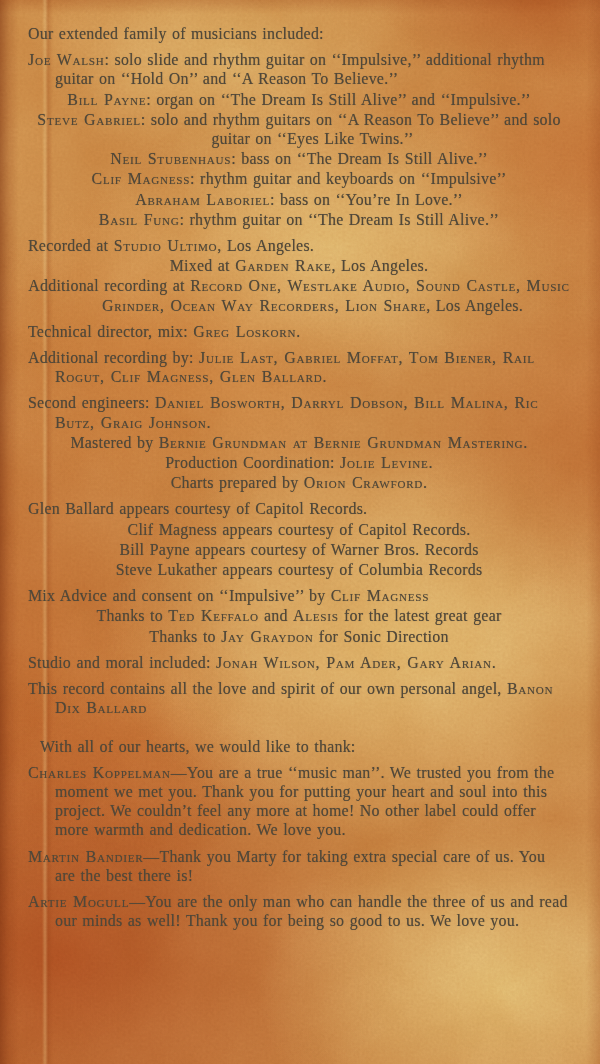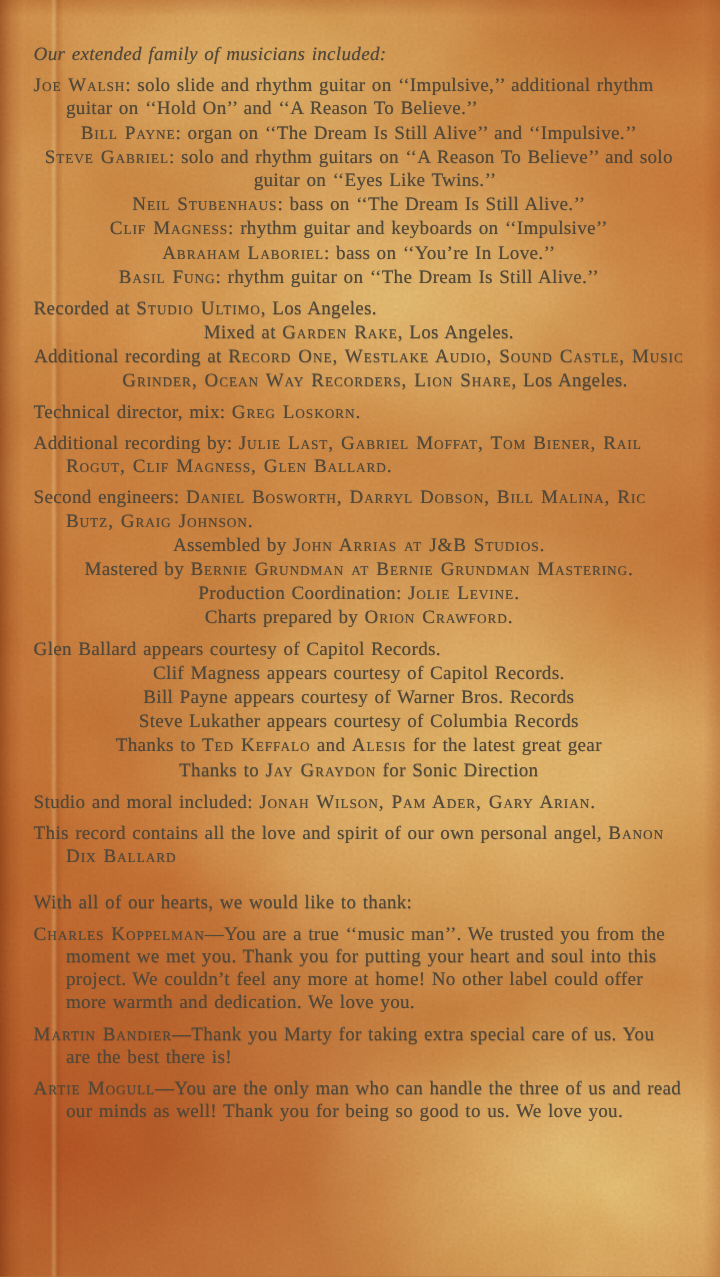--- a/index.html
+++ b/index.html
@@ -44,24 +44,24 @@
     line-height: 19.2px;
     letter-spacing: 0.3px;
     word-spacing: 1.1px;
     text-shadow: 0.2px 0.2px 0.7px rgba(72,62,46,0.55);
   }
   .para {
     margin: 0;
     padding-left: 27px;
     text-indent: -27px;
   }
-  .s-first   { margin-top: 12px; font-style: italic; }
+  .s-first   { margin-top: 0; }
   .s-tight   { margin-top: 1px; text-align: center; }
   .s-section { margin-top: 7px; }
-  .s-large   { margin-top: 19px; }
+  .s-large   { margin-top: 19px; margin-left: 12px; }
   .sc {
     font-variant: small-caps;
     letter-spacing: 0.8px;
   }
 </style>
 </head>
 <body>
 
 <div class="page">
   <div class="content" id="credits-content">
@@ -72,28 +72,28 @@
       <p class="para s-tight"><span class="sc">Neil Stubenhaus</span><span class="rg">: bass on ‘‘The Dream Is Still Alive.’’</span></p>
       <p class="para s-tight"><span class="sc">Clif Magness</span><span class="rg">: rhythm guitar and keyboards on ‘‘Impulsive’’</span></p>
       <p class="para s-tight"><span class="sc">Abraham Laboriel</span><span class="rg">: bass on ‘‘You’re In Love.’’</span></p>
       <p class="para s-tight"><span class="sc">Basil Fung</span><span class="rg">: rhythm guitar on ‘‘The Dream Is Still Alive.’’</span></p>
       <p class="para s-section"><span class="rg">Recorded at </span><span class="sc">Studio Ultimo</span><span class="rg">, Los Angeles.</span></p>
       <p class="para s-tight"><span class="rg">Mixed at </span><span class="sc">Garden Rake</span><span class="rg">, Los Angeles.</span></p>
       <p class="para s-tight"><span class="rg">Additional recording at </span><span class="sc">Record One, Westlake Audio, Sound Castle, Music Grinder, Ocean Way Recorders, Lion Share</span><span class="rg">, Los Angeles.</span></p>
       <p class="para s-section"><span class="rg">Technical director, mix: </span><span class="sc">Greg Loskorn</span><span class="rg">.</span></p>
       <p class="para s-section"><span class="rg">Additional recording by: </span><span class="sc">Julie Last, Gabriel Moffat, Tom Biener, Rail Rogut, Clif Magness, Glen Ballard</span><span class="rg">.</span></p>
       <p class="para s-section"><span class="rg">Second engineers: </span><span class="sc">Daniel Bosworth, Darryl Dobson, Bill Malina, Ric Butz, Graig Johnson</span><span class="rg">.</span></p>
-      <p class="para s-tight"><span class="rg">Assembled by </span><span class="sc">John Arrias at J&amp;B Studios</span><span class="rg">.</span></p>
       <p class="para s-tight"><span class="rg">Mastered by </span><span class="sc">Bernie Grundman at Bernie Grundman Mastering</span><span class="rg">.</span></p>
       <p class="para s-tight"><span class="rg">Production Coordination: </span><span class="sc">Jolie Levine</span><span class="rg">.</span></p>
       <p class="para s-tight"><span class="rg">Charts prepared by </span><span class="sc">Orion Crawford</span><span class="rg">.</span></p>
       <p class="para s-section"><span class="rg">Glen Ballard appears courtesy of Capitol Records.</span></p>
       <p class="para s-tight"><span class="rg">Clif Magness appears courtesy of Capitol Records.</span></p>
       <p class="para s-tight"><span class="rg">Bill Payne appears courtesy of Warner Bros. Records</span></p>
       <p class="para s-tight"><span class="rg">Steve Lukather appears courtesy of Columbia Records</span></p>
+      <p class="para s-section"><span class="rg">Mix Advice and consent on ‘‘Impulsive’’ by </span><span class="sc">Clif Magness</span></p>
       <p class="para s-tight"><span class="rg">Thanks to </span><span class="sc">Ted Keffalo</span><span class="rg"> and </span><span class="sc">Alesis</span><span class="rg"> for the latest great gear</span></p>
       <p class="para s-tight"><span class="rg">Thanks to </span><span class="sc">Jay Graydon</span><span class="rg"> for Sonic Direction</span></p>
       <p class="para s-section"><span class="rg">Studio and moral included: </span><span class="sc">Jonah Wilson, Pam Ader, Gary Arian</span><span class="rg">.</span></p>
       <p class="para s-section"><span class="rg">This record contains all the love and spirit of our own personal angel, </span><span class="sc">Banon Dix Ballard</span></p>
       <p class="para s-large"><span class="rg">With all of our hearts, we would like to thank:</span></p>
       <p class="para s-section"><span class="sc">Charles Koppelman</span><span class="rg">—You are a true ‘‘music man’’. We trusted you from the moment we met you. Thank you for putting your heart and soul into this project. We couldn’t feel any more at home! No other label could offer more warmth and dedication. We love you.</span></p>
       <p class="para s-section"><span class="sc">Martin Bandier</span><span class="rg">—Thank you Marty for taking extra special care of us. You are the best there is!</span></p>
       <p class="para s-section"><span class="sc">Artie Mogull</span><span class="rg">—You are the only man who can handle the three of us and read our minds as well! Thank you for being so good to us. We love you.</span></p>
     </div>
   <svg class="texture" width="600" height="1064" viewBox="0 0 600 1064" xmlns="http://www.w3.org/2000/svg">

